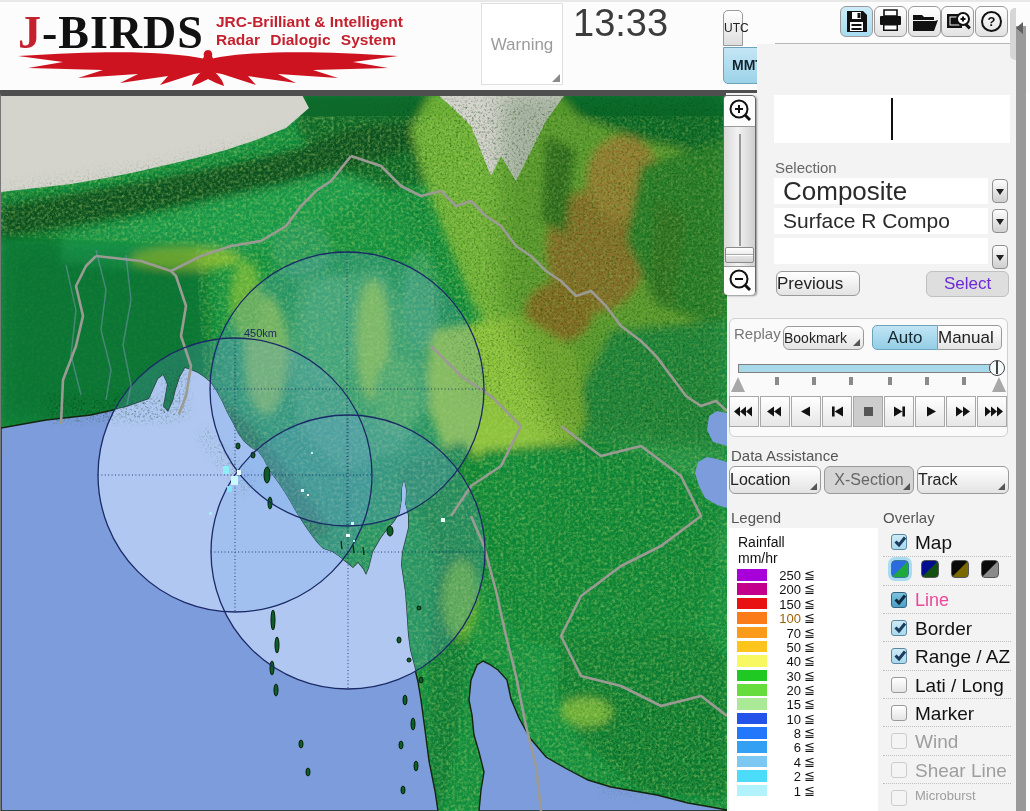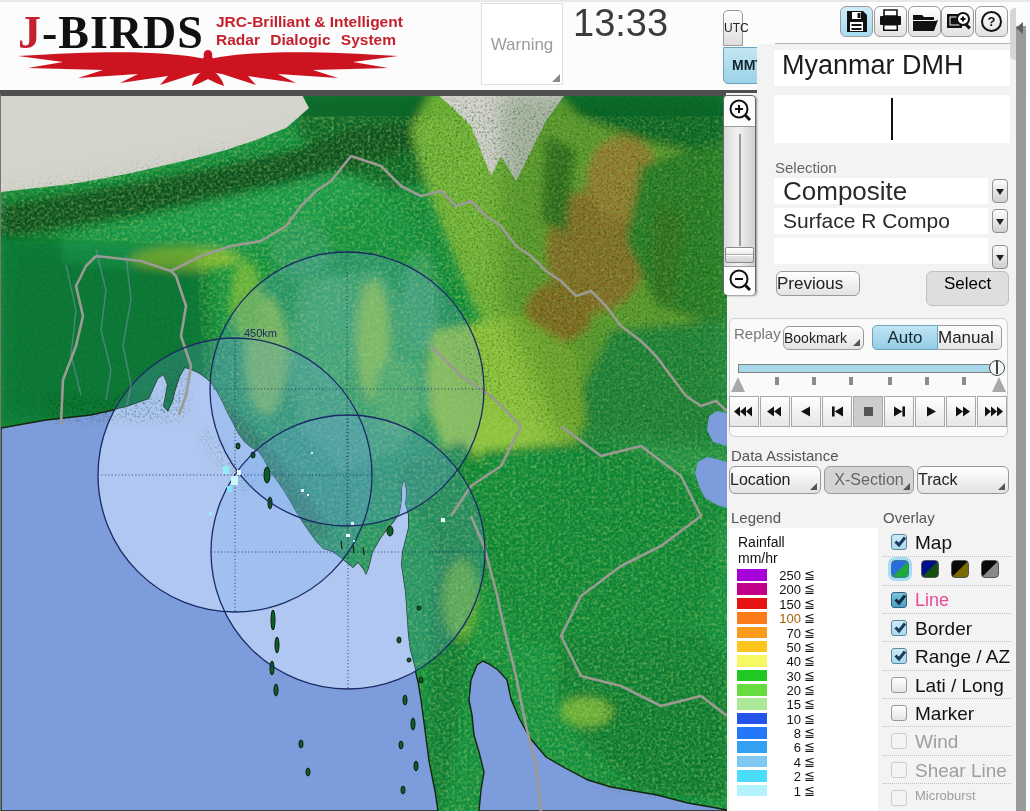--- a/index.html
+++ b/index.html
@@ -249,39 +249,38 @@
 <div style="position:absolute;left:1px;top:151px;width:29px;height:16px;background:linear-gradient(#ffffff,#d2d2d2);border:1px solid #8a8a8a;border-radius:2px">
 <div style="margin-top:6px;border-top:1px solid #aaa;border-bottom:1px solid #fff"></div>
       </div>
 <div style="position:absolute;left:0px;top:170px;width:31px;height:29px;background:#fcfcfc;border-top:1px solid #999;border-radius:0 0 4px 4px">
 <svg width="31" height="29" viewBox="0 0 31 29">
           <circle cx="15" cy="12" r="8.5" fill="none" stroke="#111" stroke-width="2"></circle>
           <path d="M11 12 h8" stroke="#111" stroke-width="2"></path>
           <path d="M21 18 l5 5" stroke="#111" stroke-width="3"></path>
         </svg></div>
 </div>
-    <div class="abs" style="left:774px;top:50px;width:236px;height:36px;background:#fff;color:#1c1c1c;font-size:27px;padding-left:8px;">Myanmar DMH</div>
     <div class="abs" style="left:774px;top:95px;width:236px;height:48px;background:#fff;">
       <div style="position:absolute;left:117px;top:3px;width:1.5px;height:42px;background:#111"></div>
     </div>
     <div class="lbl" style="left:775px;top:159px;">Selection</div>
     <div class="abs" style="left:774px;top:178px;width:214px;height:26px;background:#fff;font-size:26px;color:#2a2a2a;padding-left:9px;line-height:26px">Composite</div>
     <div style="position:absolute;left:992px;top:179px;width:16px;height:24px;background:linear-gradient(#fdfdfd,#cfcfcf);border:1px solid #909090;border-radius:4px;box-sizing:border-box;">
       <span style="position:absolute;left:3px;top:9px;width:0;height:0;border-left:4.5px solid transparent;border-right:4.5px solid transparent;border-top:6px solid #222;"></span>
     </div>
     <div class="abs" style="left:774px;top:208px;width:214px;height:26px;background:#fff;font-size:21px;color:#2a2a2a;padding-left:9px;line-height:26px">Surface R Compo</div>
     <div style="position:absolute;left:992px;top:209px;width:16px;height:24px;background:linear-gradient(#fdfdfd,#cfcfcf);border:1px solid #909090;border-radius:4px;box-sizing:border-box;">
       <span style="position:absolute;left:3px;top:9px;width:0;height:0;border-left:4.5px solid transparent;border-right:4.5px solid transparent;border-top:6px solid #222;"></span>
     </div>
     <div class="abs" style="left:774px;top:238px;width:214px;height:26px;background:#fff;"></div>
     <div style="position:absolute;left:992px;top:245px;width:16px;height:24px;background:linear-gradient(#fdfdfd,#cfcfcf);border:1px solid #909090;border-radius:4px;box-sizing:border-box;">
       <span style="position:absolute;left:3px;top:9px;width:0;height:0;border-left:4.5px solid transparent;border-right:4.5px solid transparent;border-top:6px solid #222;"></span>
     </div>
     <div class="btn" style="left:776px;top:271px;width:84px;height:25px;font-size:17px;line-height:23px">Previous</div>
-    <div class="abs" style="left:926px;top:271px;width:83px;height:35px;background:#dedede;border:1px solid #c0c0c0;border-radius:6px;color:#000000;font-size:17px;text-align:center;line-height:23px">Select</div>
+    <div class="abs" style="left:926px;top:271px;width:83px;height:26px;background:#dedede;border:1px solid #c0c0c0;border-radius:6px;color:#6d28d9;font-size:17px;text-align:center;line-height:23px">Select</div>
     <div class="abs" style="left:729px;top:318px;width:279px;height:119px;background:#fafafa;border:1px solid #cfcfcf;border-radius:6px"></div>
     <div class="lbl" style="left:734px;top:325px;color:#777">Replay</div>
     <div class="btn" style="left:783px;top:326px;width:81px;height:24px;font-size:14px;line-height:22px">Bookmark<span style="position:absolute;right:3px;bottom:3px;width:0;height:0;border-left:7px solid transparent;border-bottom:7px solid #555;"></span></div>
     <div class="abs" style="left:872px;top:325px;width:66px;height:25px;background:linear-gradient(#c0e4f4,#94cee6);border:1px solid #6da4bc;border-radius:5px 0 0 5px;color:#15272e;font-size:17px;text-align:center;line-height:23px">Auto</div>
     <div class="btn" style="left:938px;top:325px;width:64px;height:25px;font-size:17px;line-height:23px;border-radius:0 5px 5px 0;border-left:none">Manual</div>
     <div class="abs" style="left:738px;top:364px;width:254px;height:9px;background:#a7d9ea;border:1px solid #7f7f7f"></div>
     <div class="abs" style="left:989px;top:360px;width:16px;height:16px;border:1.5px solid #444;border-radius:50%;background:#f4fafc">
       <div style="position:absolute;left:6px;top:0px;width:1.5px;height:13px;background:#444"></div>
     </div>
     <div class="abs" style="left:775px;top:377px;width:4px;height:8px;background:#8a8a8a"></div>

